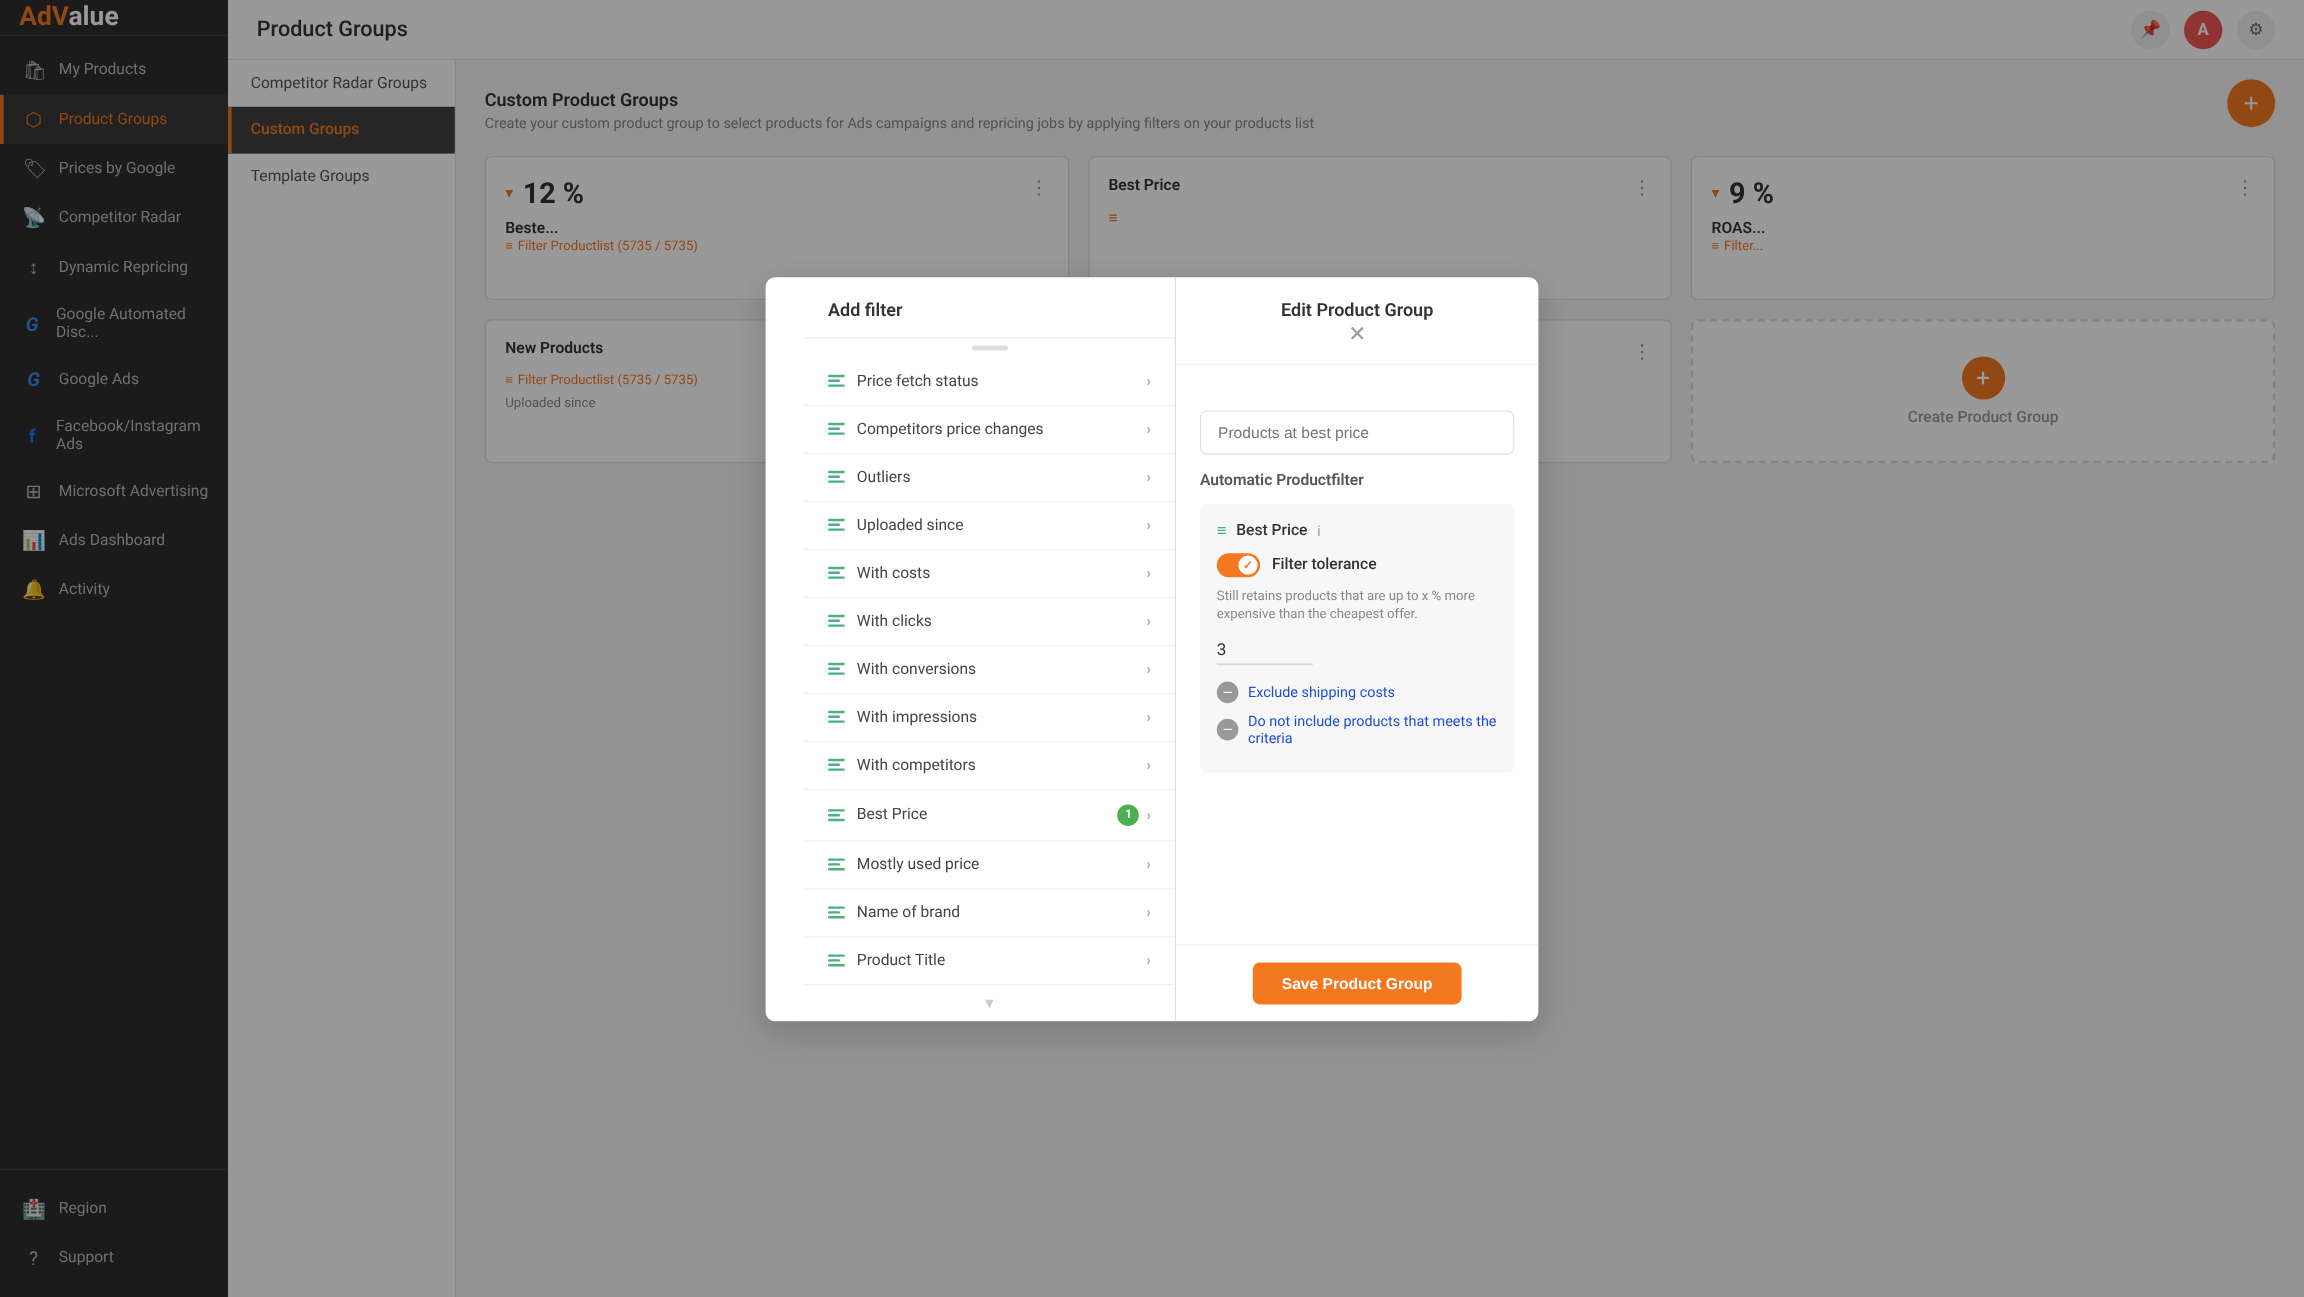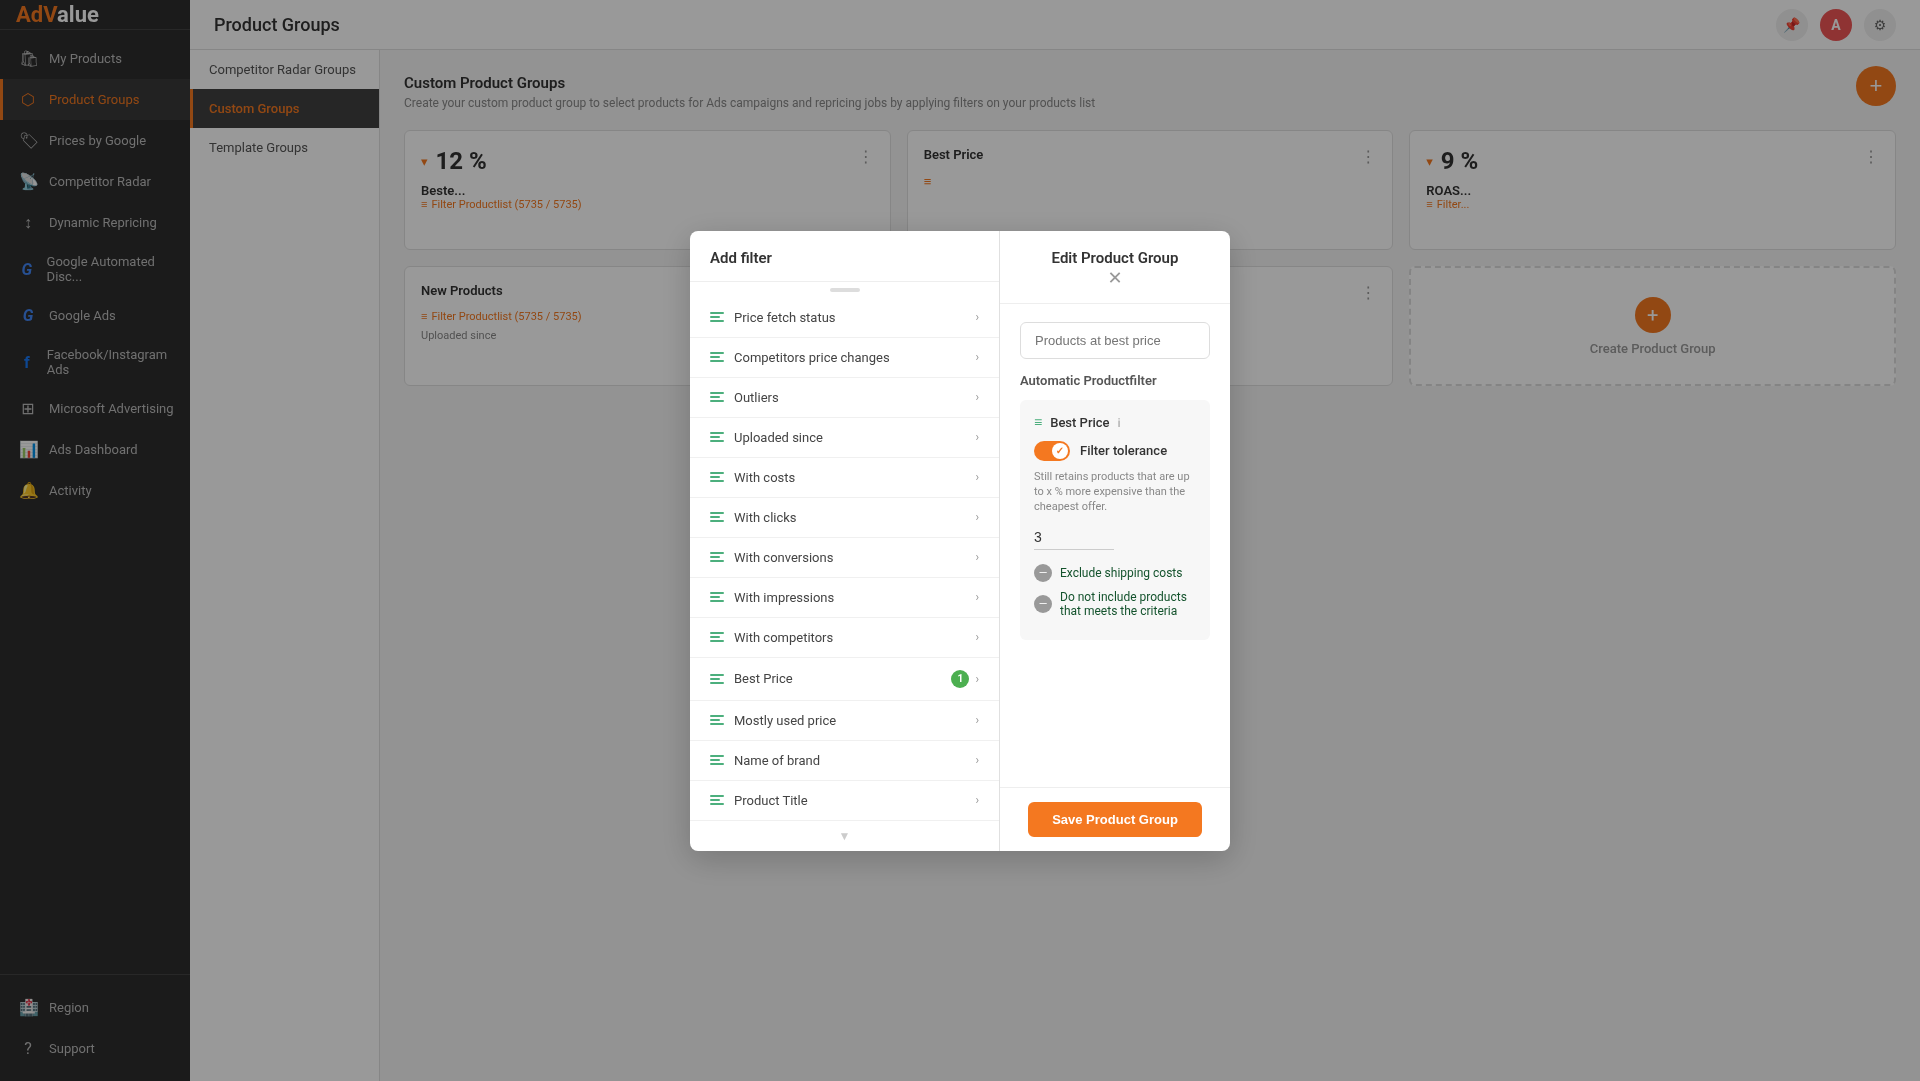--- a/index.html
+++ b/index.html
@@ -52,21 +52,21 @@
     .card-menu { color: #999; cursor: pointer; }
     .card-create { background: #fff; border-radius: 6px; padding: 16px; border: 2px dashed #ddd; display: flex; flex-direction: column; align-items: center; justify-content: center; min-height: 120px; cursor: pointer; color: #999; }
     .card-create-plus { width: 36px; height: 36px; border-radius: 50%; background: #f47820; color: #fff; display: flex; align-items: center; justify-content: center; font-size: 20px; margin-bottom: 8px; }
     .card-create-label { font-size: 13px; font-weight: 500; }
 
     
     .add-btn { width: 40px; height: 40px; border-radius: 50%; background: #f47820; color: #fff; display: flex; align-items: center; justify-content: center; font-size: 22px; cursor: pointer; border: none; position: absolute; top: 16px; right: 24px; }
 
     
     .modal-overlay { position: fixed; top: 0; left: 0; width: 100%; height: 100%; background: rgba(0,0,0,0.4); display: flex; align-items: center; justify-content: center; z-index: 1000; }
-    .modal { background: #fff; border-radius: 8px; width: 540px; max-height: 620px; display: flex; overflow: hidden; box-shadow: 0 8px 32px rgba(0,0,0,0.2); }
+    .modal { background: #fff; border-radius: 8px; width: 644px; max-height: 620px; display: flex; overflow: hidden; box-shadow: 0 8px 32px rgba(0,0,0,0.2); padding-left: 32px; }
 
     
     .filter-panel { width: 310px; border-right: 1px solid #e0e0e0; display: flex; flex-direction: column; }
     .filter-panel-header { padding: 18px 20px 14px; border-bottom: 1px solid #eee; }
     .filter-panel-title { font-size: 15px; font-weight: 600; color: #333; }
     .filter-list { flex: 1; overflow-y: auto; }
     .filter-list::-webkit-scrollbar { width: 6px; }
     .filter-list::-webkit-scrollbar-thumb { background: #ccc; border-radius: 3px; }
     .filter-item { display: flex; align-items: center; justify-content: space-between; padding: 12px 20px; border-bottom: 1px solid #f0f0f0; cursor: pointer; font-size: 13px; color: #444; }
     .filter-item-left { display: flex; align-items: center; gap: 10px; }
@@ -78,36 +78,36 @@
     .filter-chevron { color: #999; font-size: 12px; }
     .filter-badge { background: #4caf50; color: #fff; border-radius: 50%; width: 18px; height: 18px; display: flex; align-items: center; justify-content: center; font-size: 10px; font-weight: 700; }
     .filter-scroll-indicator { padding: 8px 0; display: flex; justify-content: center; color: #ccc; font-size: 12px; border-top: 1px solid #f0f0f0; }
 
     
     .edit-panel { flex: 1; display: flex; flex-direction: column; }
     .edit-panel-header { padding: 18px 20px 14px; border-bottom: 1px solid #eee; display: flex; align-items: center; justify-content: space-between; flex-direction: column; }
     .edit-panel-title { font-size: 15px; font-weight: 600; color: #333; }
     .edit-panel-close { cursor: pointer; color: #999; font-size: 18px; background: none; border: none; }
     .edit-panel-body { flex: 1; padding: 18px 20px; overflow-y: auto; }
-    .group-name-input { width: 100%; border: 1px solid #ddd; border-radius: 6px; padding: 10px 14px; font-size: 13px; color: #333; margin-bottom: 14px; outline: none; }
+    .group-name-input { width: 100%; border: 1px solid #ddd; border-radius: 6px; padding: 10px 14px; font-size: 13px; color: #333; margin-bottom: 14px; outline: none; margin-top: 20px; }
     .auto-filter-label { font-size: 13px; font-weight: 600; color: #555; margin-bottom: 12px; }
     .filter-box { background: #f7f7f7; border-radius: 6px; padding: 14px; margin-bottom: 12px; }
     .filter-box-header { display: flex; align-items: center; gap: 8px; margin-bottom: 10px; }
     .filter-box-name { font-size: 13px; font-weight: 500; color: #333; }
     .info-icon { color: #999; font-size: 12px; cursor: pointer; }
     .toggle-row { display: flex; align-items: center; gap: 10px; margin-bottom: 8px; }
     .toggle { width: 36px; height: 20px; border-radius: 10px; background: #f47820; position: relative; cursor: pointer; flex-shrink: 0; }
     .toggle-knob { width: 16px; height: 16px; background: #fff; border-radius: 50%; position: absolute; top: 2px; right: 2px; display: flex; align-items: center; justify-content: center; }
     .toggle-check { color: #f47820; font-size: 10px; font-weight: 700; }
     .toggle-label { font-size: 13px; font-weight: 500; color: #333; }
     .tolerance-desc { font-size: 11px; color: #888; margin-bottom: 10px; line-height: 1.4; }
     .tolerance-input { border: none; border-bottom: 1px solid #ccc; padding: 4px 0; font-size: 14px; color: #333; width: 80px; outline: none; background: transparent; }
     .exclude-row { display: flex; align-items: center; gap: 8px; margin-bottom: 8px; }
     .exclude-icon { width: 18px; height: 18px; border-radius: 50%; background: #999; display: flex; align-items: center; justify-content: center; color: #fff; font-size: 11px; flex-shrink: 0; }
-    .exclude-text { font-size: 12px; color: #14532d; }
+    .exclude-text { font-size: 12px; color: #1d4ed8; }
     .edit-panel-footer { padding: 14px 20px; border-top: 1px solid #eee; display: flex; justify-content: center; }
     .save-btn { background: #f47820; color: #fff; border: none; border-radius: 6px; padding: 10px 24px; font-size: 13px; font-weight: 600; cursor: pointer; }
 
     
     .scroll-handle { display: flex; justify-content: center; padding: 6px; }
     .scroll-handle-bar { width: 30px; height: 4px; background: #ddd; border-radius: 2px; }
   </style>
 </head>
 <body>
 

